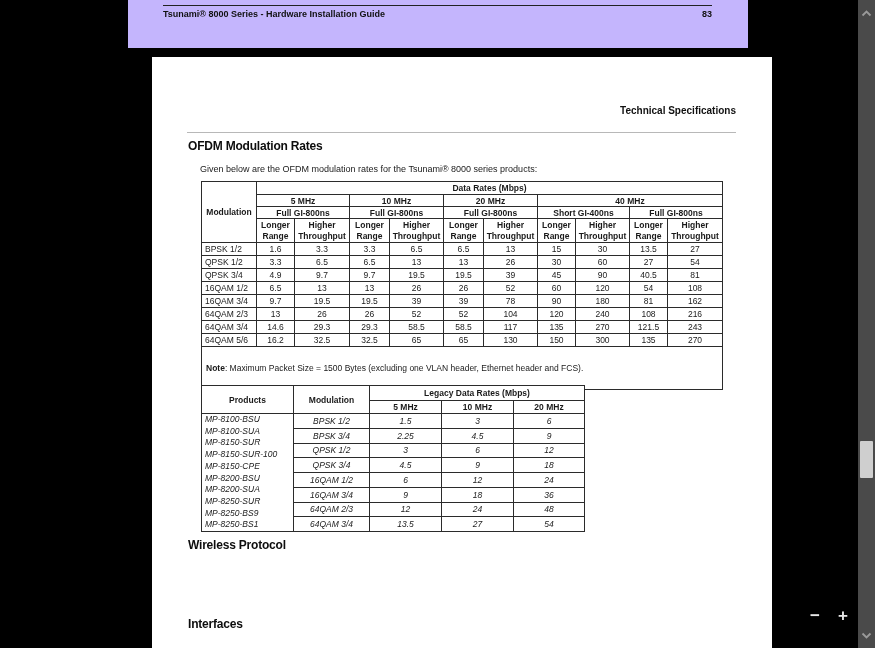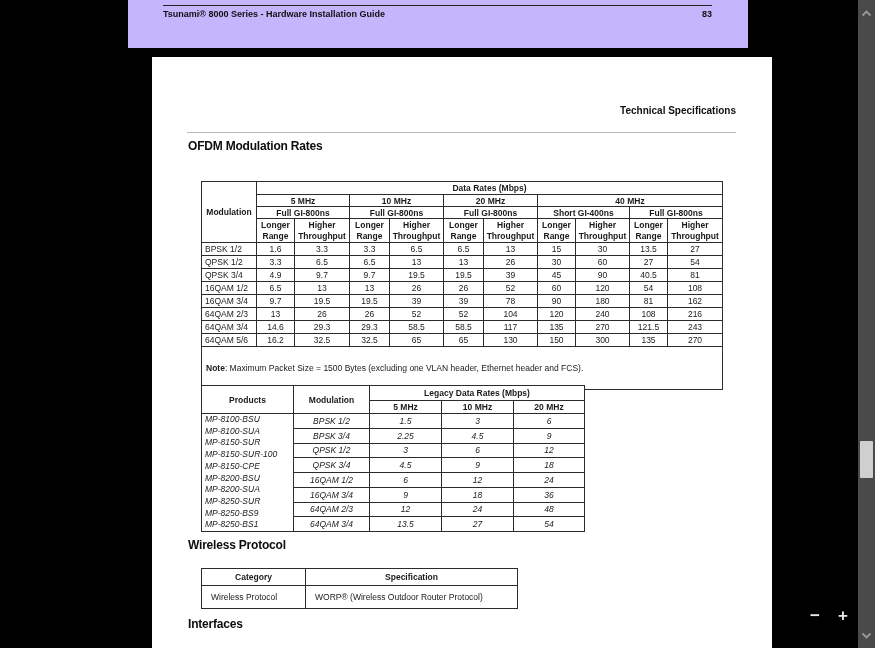--- a/index.html
+++ b/index.html
@@ -129,20 +129,21 @@
   <div class="footer-title">Tsunami® 8000 Series - Hardware Installation Guide</div>
   <div class="footer-pagenum">83</div>
 </div>
 
 <div class="page-main">
 
   <div class="tech-spec">Technical Specifications</div>
   <div class="header-rule"></div>
 
   <div class="h-section h-ofdm">OFDM Modulation Rates</div>
+  <div class="intro">Given below are the OFDM modulation rates for the Tsunami® 8000 series products:</div>
 
   <table class="tbl-ofdm">
     <colgroup>
       <col style="width:55px">
         <col style="width:38px">
         <col style="width:55px">
       <col style="width:40px">
         <col style="width:54px">
         <col style="width:40px">
       <col style="width:54px">
@@ -370,38 +371,20 @@
           <td>64QAM 3/4</td>
           <td>13.5</td>
           <td>27</td>
           <td>54</td>
         </tr>
       </tbody>
   </table>
 
   <div class="h-section h-wireless">Wireless Protocol</div>
 
-  <table class="tbl-protocol">
-    <colgroup>
-        <col style="width:104px">
-        <col style="width:212px">
-      </colgroup>
-    <thead>
-        <tr class="hr1">
-          <th>Category</th>
-          <th>Specification</th>
-        </tr>
-      </thead>
-    <tbody>
-        <tr>
-          <td>Wireless Protocol</td>
-          <td>WORP® (Wireless Outdoor Router Protocol)</td>
-        </tr>
-      </tbody>
-  </table>
 
   <div class="h-section h-interfaces">Interfaces</div>
 </div>
 
 <button class="zoom-btn zoom-out">−</button>
 <button class="zoom-btn zoom-in">+</button>
 
 <div class="scrollbar">
   <div class="scroll-arrow up">
     <svg width="11" height="7" viewBox="0 0 11 7">

